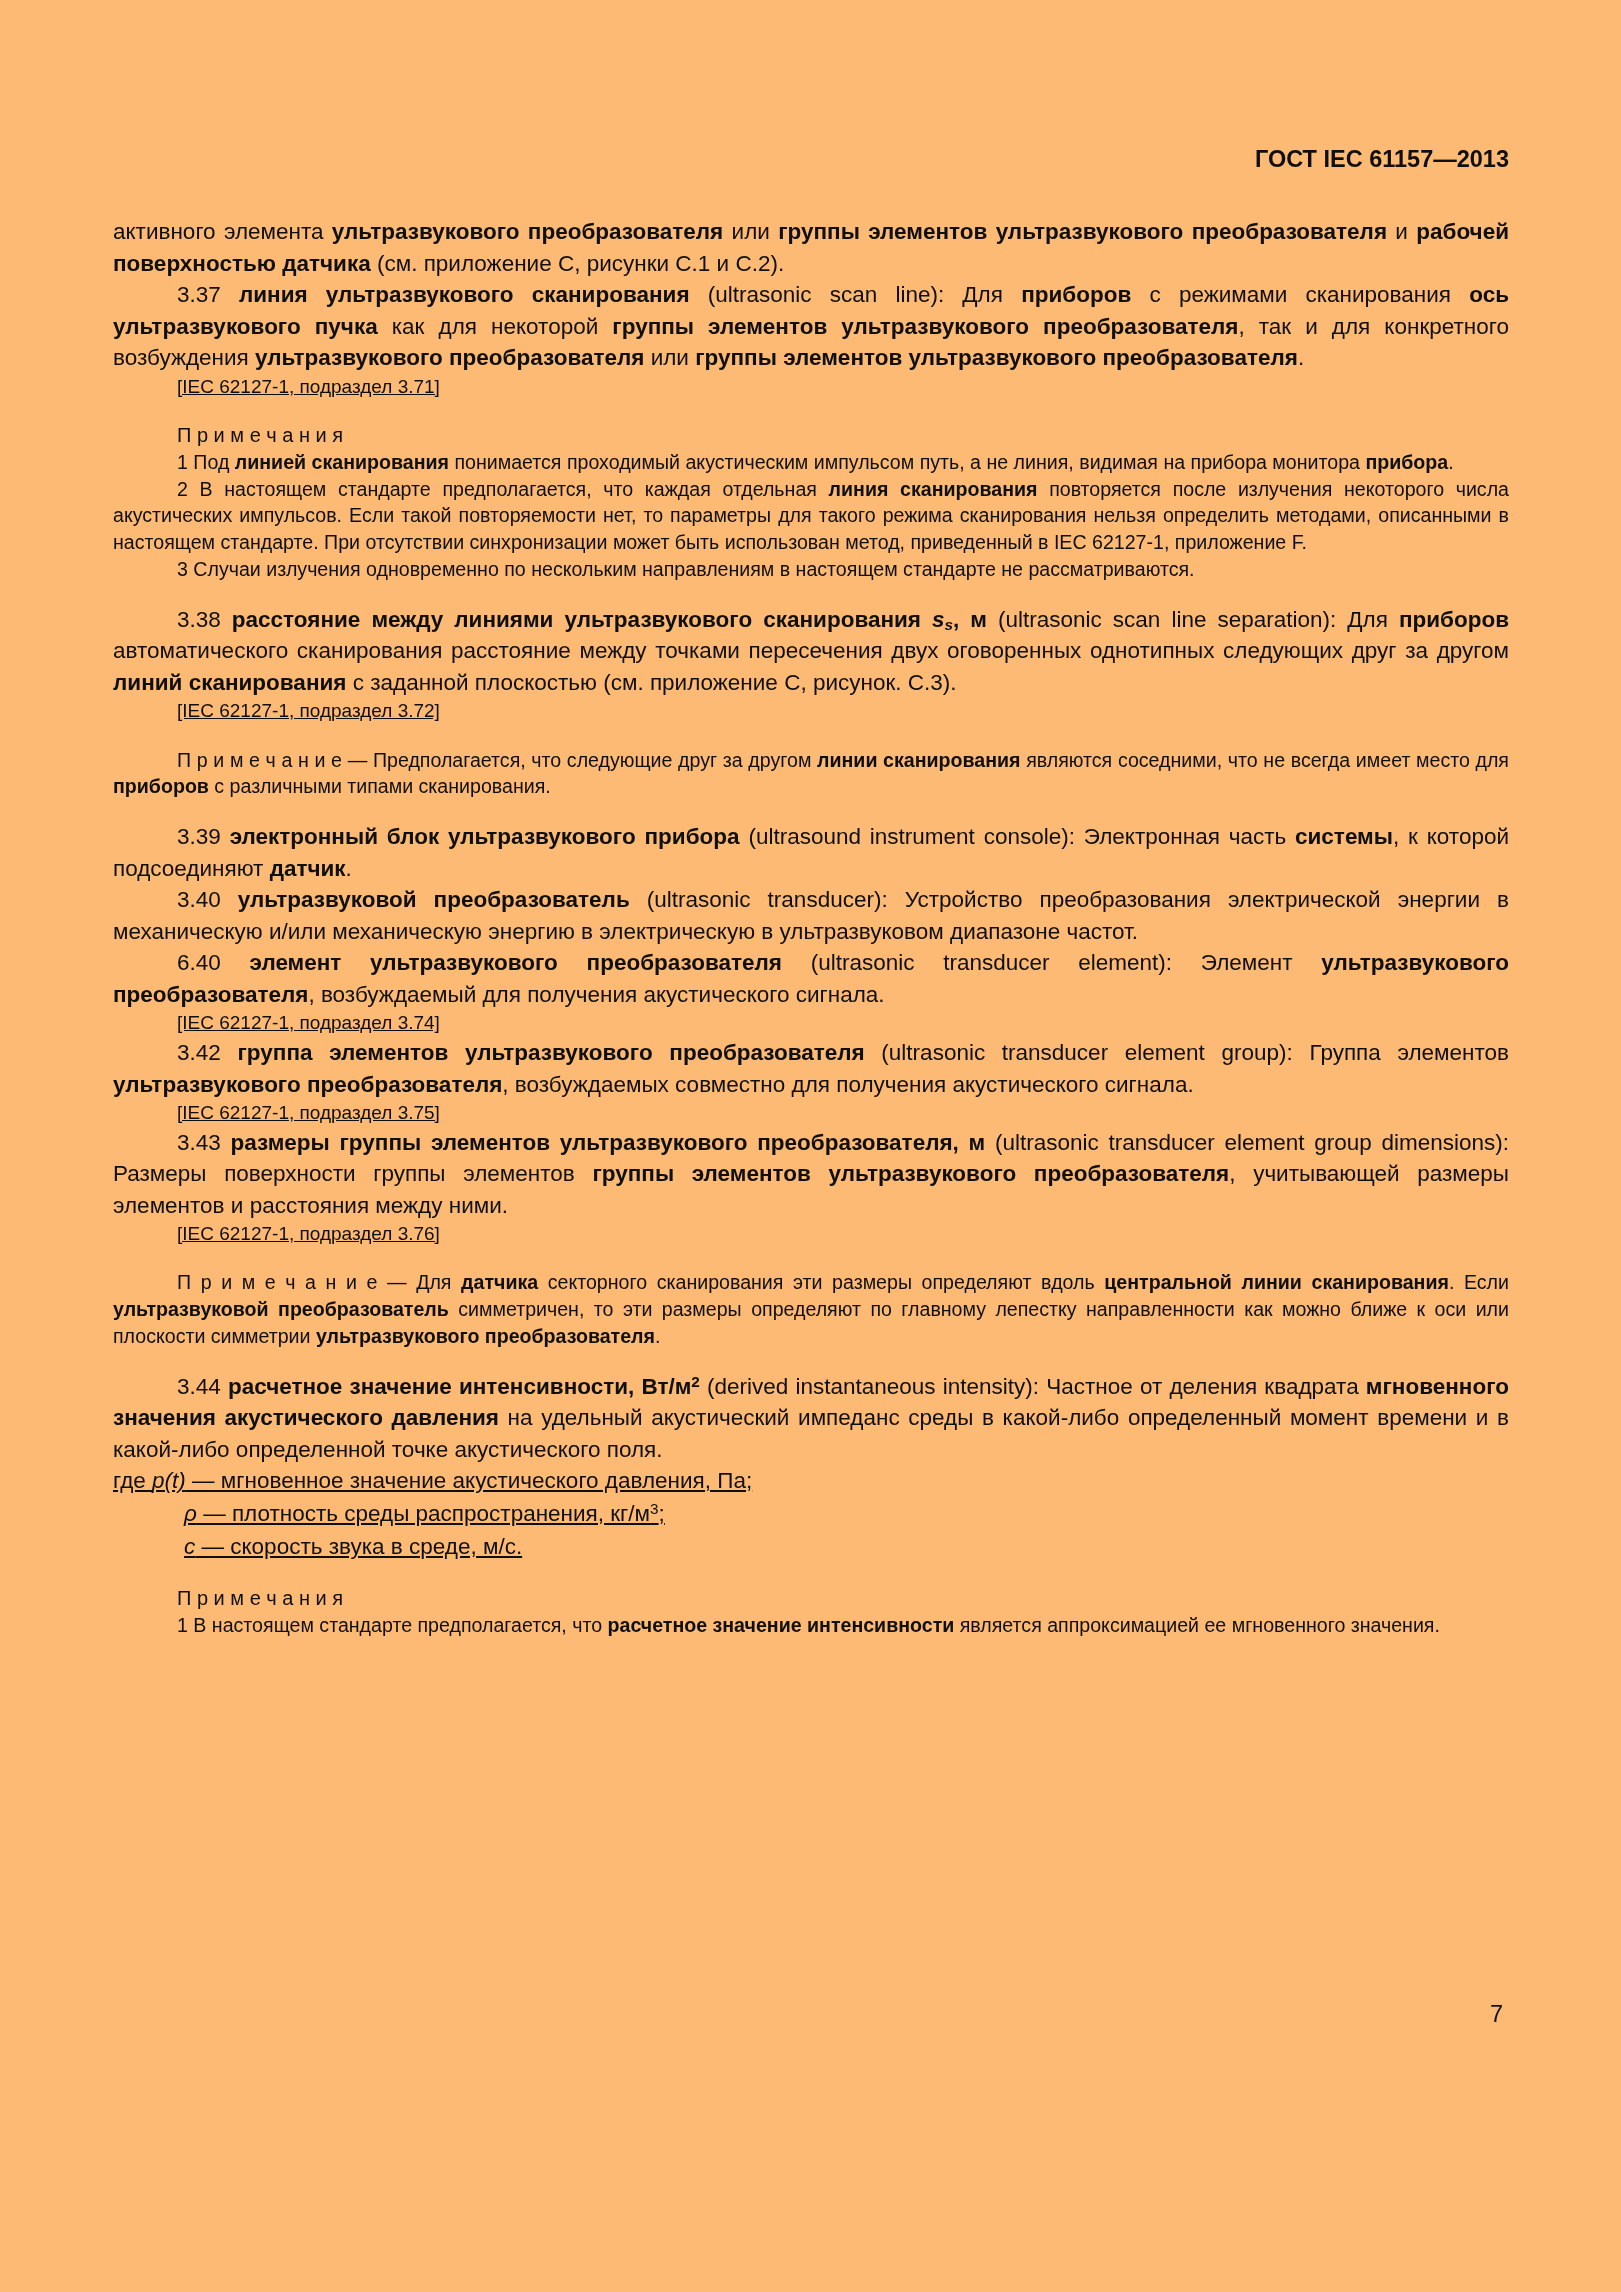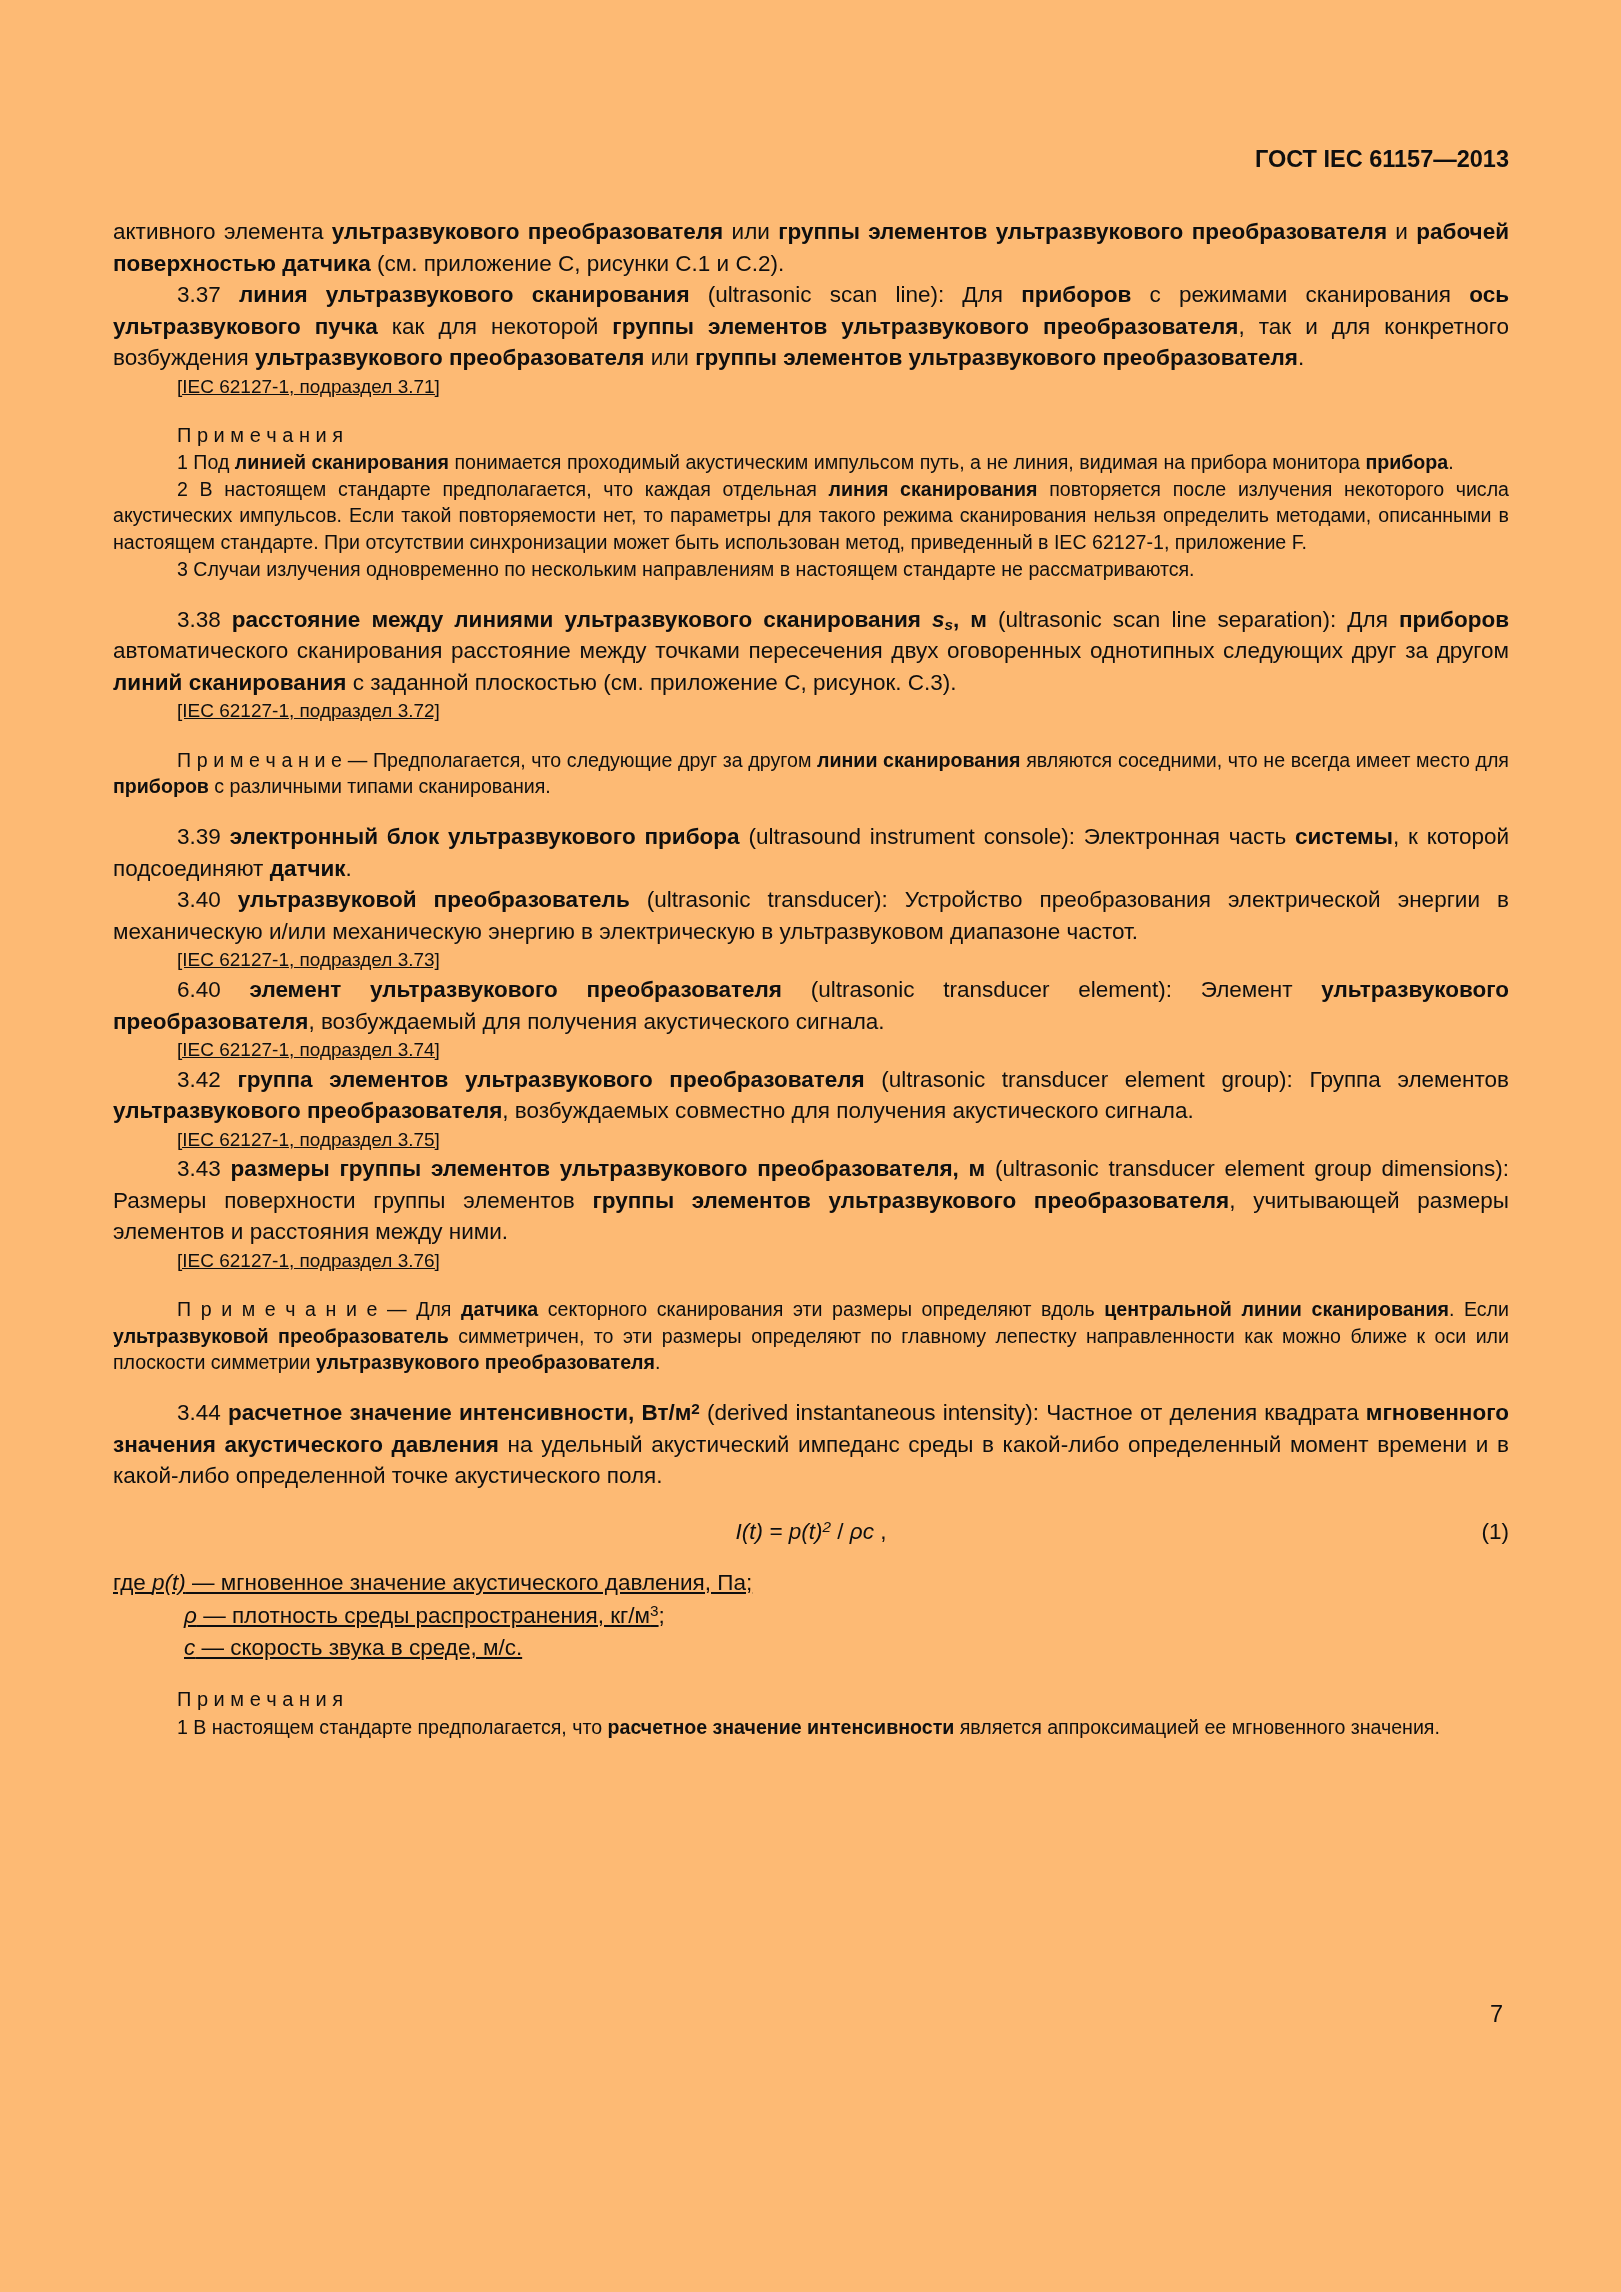--- a/index.html
+++ b/index.html
@@ -91,34 +91,28 @@
       <p class="ref"><span>[IEC 62127-1, подраздел 3.71]</span></p>
       <p class="note-head gap"><span>П р и м е ч а н и я</span></p>
       <p class="note"><span>1 Под </span><span class="b">линией сканирования</span><span> понимается проходимый акустическим импульсом путь, а не линия, видимая на прибора монитора </span><span class="b">прибора</span><span>.</span></p>
       <p class="note"><span>2 В настоящем стандарте предполагается, что каждая отдельная </span><span class="b">линия сканирования</span><span> повторяется после излучения некоторого числа акустических импульсов. Если такой повторяемости нет, то параметры для такого режима сканирования нельзя определить методами, описанными в настоящем стандарте. При отсутствии синхронизации может быть использован метод, приведенный в IEC 62127-1, приложение F.</span></p>
       <p class="note"><span>3 Случаи излучения одновременно по нескольким направлениям в настоящем стандарте не рассматриваются.</span></p>
       <p class="body gap"><span>3.38 </span><span class="b">расстояние между линиями ультразвукового сканирования </span><span class="b i">s</span><sub class="b i">s</sub><span class="b">, м</span><span> (ultrasonic scan line separation): Для </span><span class="b">приборов</span><span> автоматического сканирования расстояние между точками пересечения двух оговоренных однотипных следующих друг за другом </span><span class="b">линий сканирования</span><span> с заданной плоскостью (см. приложение С, рисунок. С.3).</span></p>
       <p class="ref"><span>[IEC 62127-1, подраздел 3.72]</span></p>
       <p class="note gap"><span>П р и м е ч а н и е — Предполагается, что следующие друг за другом </span><span class="b">линии сканирования</span><span> являются соседними, что не всегда имеет место для </span><span class="b">приборов</span><span> с различными типами сканирования.</span></p>
       <p class="body gap"><span>3.39 </span><span class="b">электронный блок ультразвукового прибора</span><span> (ultrasound instrument console): Электронная часть </span><span class="b">системы</span><span>, к которой подсоединяют </span><span class="b">датчик</span><span>.</span></p>
       <p class="body"><span>3.40 </span><span class="b">ультразвуковой преобразователь</span><span> (ultrasonic transducer): Устройство преобразования электрической энергии в механическую и/или механическую энергию в электрическую в ультразвуковом диапазоне частот.</span></p>
-      <p class="ref"><span>[IEC 62127-1, подраздел 3.73]</span></p>
       <p class="body"><span>6.40 </span><span class="b">элемент ультразвукового преобразователя</span><span> (ultrasonic transducer element): Элемент </span><span class="b">ультразвукового преобразователя</span><span>, возбуждаемый для получения акустического сигнала.</span></p>
       <p class="ref"><span>[IEC 62127-1, подраздел 3.74]</span></p>
       <p class="body"><span>3.42 </span><span class="b">группа элементов ультразвукового преобразователя</span><span> (ultrasonic transducer element group): Группа элементов </span><span class="b">ультразвукового преобразователя</span><span>, возбуждаемых совместно для получения акустического сигнала.</span></p>
       <p class="ref"><span>[IEC 62127-1, подраздел 3.75]</span></p>
       <p class="body"><span>3.43 </span><span class="b">размеры группы элементов ультразвукового преобразователя, м</span><span> (ultrasonic transducer element group dimensions): Размеры поверхности группы элементов </span><span class="b">группы элементов ультразвукового преобразователя</span><span>, учитывающей размеры элементов и расстояния между ними.</span></p>
       <p class="ref"><span>[IEC 62127-1, подраздел 3.76]</span></p>
       <p class="note gap"><span>П р и м е ч а н и е — Для </span><span class="b">датчика</span><span> секторного сканирования эти размеры определяют вдоль </span><span class="b">центральной линии сканирования</span><span>. Если </span><span class="b">ультразвуковой преобразователь</span><span> симметричен, то эти размеры определяют по главному лепестку направленности как можно ближе к оси или плоскости симметрии </span><span class="b">ультразвукового преобразователя</span><span>.</span></p>
       <p class="body gap"><span>3.44 </span><span class="b">расчетное значение интенсивности, Вт/м</span><sup class="b">2</sup><span> (derived instantaneous intensity): Частное от деления квадрата </span><span class="b">мгновенного значения акустического давления</span><span> на удельный акустический импеданс среды в какой-либо определенный момент времени и в какой-либо определенной точке акустического поля.</span></p>
-      <div class="formula-row">
-        <span class="f-side"></span>
-        <span class="f-center"><span class="i">I(t) = p(t)</span><sup class="i">2</sup><span> / </span><span class="i">ρc</span><span> ,</span></span>
-        <span class="f-num">(1)</span>
-      </div>
       <p class="where"><span>где </span><span class="i">p(t)</span><span> — мгновенное значение акустического давления, Па;</span></p>
       <p class="where hang"><span class="i">ρ</span><span> — плотность среды распространения, кг/м</span><sup>3</sup><span>;</span></p>
       <p class="where hang"><span class="i">c</span><span> — скорость звука в среде, м/с.</span></p>
       <p class="note-head gap"><span>П р и м е ч а н и я</span></p>
       <p class="note"><span>1 В настоящем стандарте предполагается, что </span><span class="b">расчетное значение интенсивности</span><span> является аппроксимацией ее мгновенного значения.</span></p>
     </div>
 
   <div class="doc-footer">7</div>
 </div>
 

